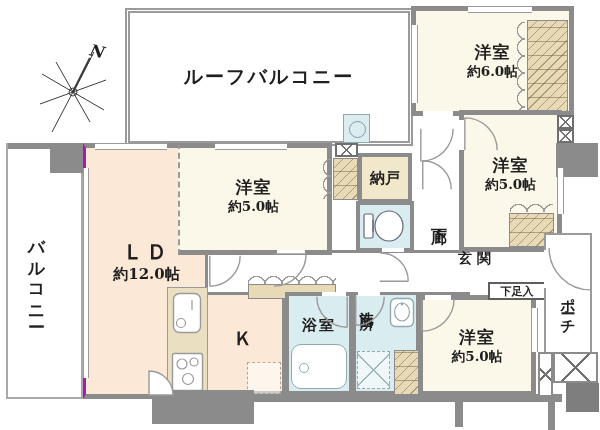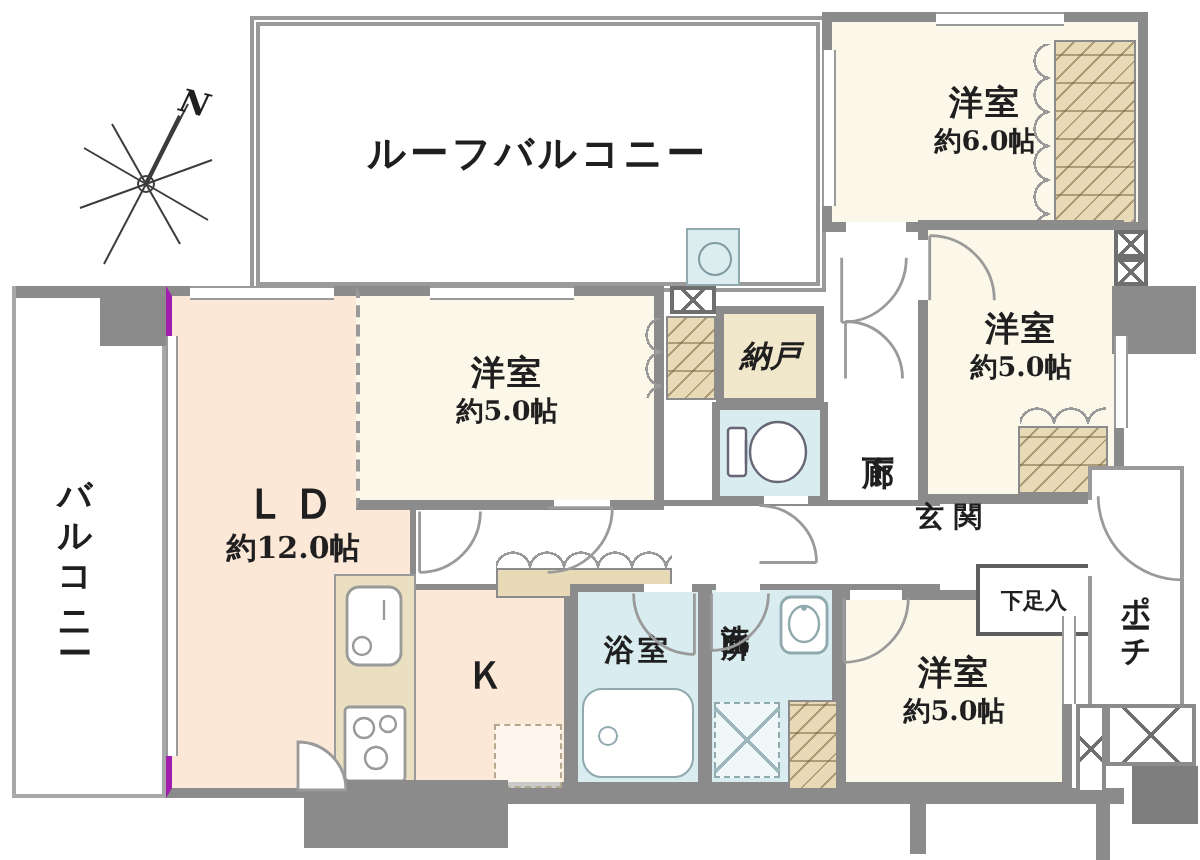--- a/index.html
+++ b/index.html
@@ -127,21 +127,21 @@
   <div class="room cream" style="left:178px;top:143px;width:154px;height:112px;border-left:2px dashed #9a9a9a;">
     <div class="rlabel" style="padding-bottom:6px;">
       <div>洋室</div>
       <div class="area">約5.0帖</div>
     </div>
   </div>
   <div class="psbox" style="left:335px;top:143px;width:23px;height:14px;"></div>
   <div class="closet" style="left:333px;top:158px;width:25px;height:42px;"></div>
   <div class="scallop-l" style="left:318px;top:159px;width:13px;height:40px;"></div>
 
-  <div class="abs" style="left:358px;top:153px;width:54px;height:50px;background:#f1e7cb;border:4px solid #8b8b8b;display:flex;align-items:center;justify-content:center;font-style:italic;">
+  <div class="abs" style="left:358px;top:153px;width:54px;height:50px;background:#f1e7cb;border:4px solid #8b8b8b;display:flex;align-items:center;justify-content:center;">
     <span style="font-size:15px;font-weight:600;">納戸</span>
   </div>
 
   <div class="abs blue" style="left:356px;top:201px;width:58px;height:51px;border:4px solid #8b8b8b;"></div>
   <svg class="fixture" viewBox="0 0 46 40" style="left:362px;top:206px;width:46px;height:40px;">
     <rect x="2" y="8" width="9" height="24" rx="1.5" fill="#fff" stroke="#667" stroke-width="1.2"></rect>
     <ellipse cx="27" cy="20" rx="14" ry="15" fill="#fff" stroke="#667" stroke-width="1.2"></ellipse>
     <line x1="11" y1="14" x2="11" y2="26" stroke="#667" stroke-width="1.2"></line>
   </svg>
 
@@ -167,21 +167,21 @@
   <div class="wall" style="left:556px;top:143px;width:42px;height:34px;"></div>
 
   <div class="room cream" style="left:418px;top:295px;width:118px;height:102px;border-bottom-width:6px;">
     <div class="rlabel">
       <div>洋室</div>
       <div class="area">約5.0帖</div>
     </div>
   </div>
 
   <span class="lbl" style="left:458px;top:250px;font-size:14px;letter-spacing:5px;">玄関</span>
-  <div class="abs" style="left:488px;top:282px;width:58px;height:36px;background:#fff;border:2px solid #5e5e5e;display:flex;align-items:center;justify-content:center;">
+  <div class="abs" style="left:488px;top:282px;width:58px;height:18px;background:#fff;border:2px solid #5e5e5e;display:flex;align-items:center;justify-content:center;">
     <span style="font-size:11px;font-weight:600;">下足入</span>
   </div>
   <div class="abs" style="left:544px;top:233px;width:48px;height:130px;background:#fff;border:2px solid #9a9a9a;"></div>
   <span class="lbl vtext" style="left:558px;top:287px;font-size:15px;letter-spacing:2px;">ポーチ</span>
   <span class="lbl vtext" style="left:428px;top:214px;font-size:16px;letter-spacing:2px;">廊下</span>
 
   <div class="wall" style="left:205px;top:394px;width:357px;height:8px;"></div>
   <div class="wall" style="left:152px;top:390px;width:102px;height:34px;"></div>
   <div class="wall" style="left:455px;top:397px;width:8px;height:30px;"></div>
   <div class="wall" style="left:548px;top:397px;width:7px;height:33px;"></div>

